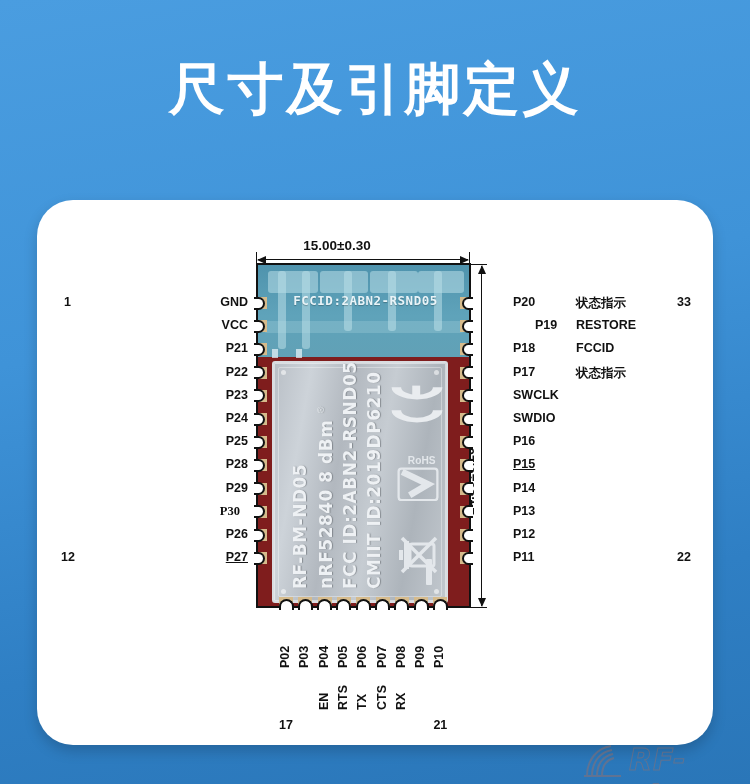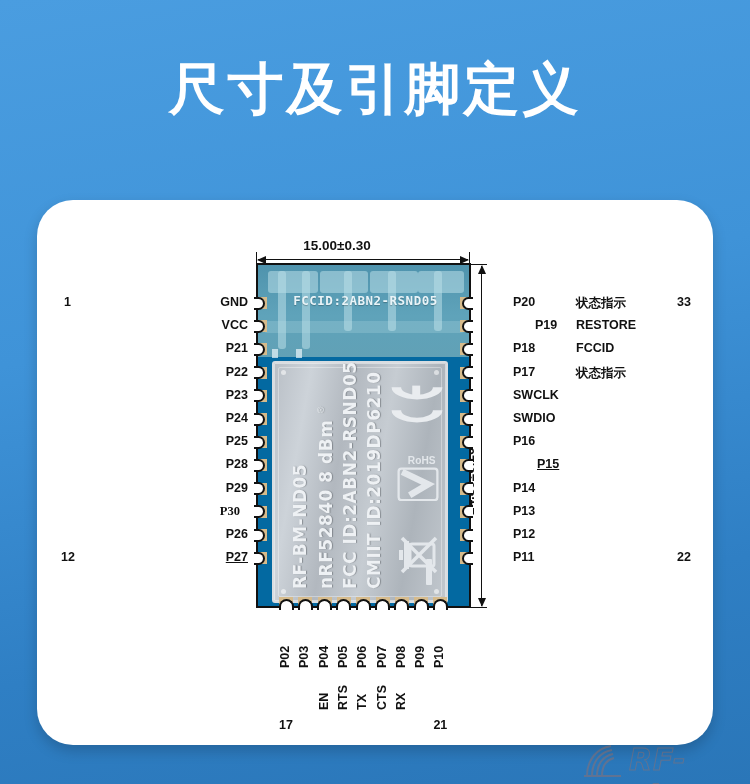--- a/index.html
+++ b/index.html
@@ -43,21 +43,21 @@
     width: 676px; height: 545px;
   }
 
   
   .module {
     position: absolute;
     left: 219px;  
     top: 63px;    
     width: 215px;
     height: 345px;
-    background: #0369a1;
+    background: #7f1d1d;
     border: 2px solid #111111;
     box-sizing: border-box;
     overflow: hidden;
   }
   .pcb-top {
     position: absolute; left: 0; top: 0;
     width: 100%; height: 92px;
     background: linear-gradient(180deg,#4f93ad 0%, #5fa3ba 55%, #61a1b6 100%);
   }
   .ant-trace {
@@ -431,21 +431,21 @@
         <div class="pin-label pin-left" style="left:99px; top:164.6px; width:112px;">P22</div>
         <div class="pin-label pin-right" style="left:476px; top:164.6px;">P17</div>
         <div class="pin-label pin-func" style="left:539px; top:164.6px;">状态指示</div>
         <div class="pin-label pin-left" style="left:99px; top:187.8px; width:112px;">P23</div>
         <div class="pin-label pin-right" style="left:476px; top:187.8px;">SWCLK</div>
         <div class="pin-label pin-left" style="left:99px; top:211px; width:112px;">P24</div>
         <div class="pin-label pin-right" style="left:476px; top:211px;">SWDIO</div>
         <div class="pin-label pin-left" style="left:99px; top:234.2px; width:112px;">P25</div>
         <div class="pin-label pin-right" style="left:476px; top:234.2px;">P16</div>
         <div class="pin-label pin-left" style="left:99px; top:257.4px; width:112px;">P28</div>
-        <div class="pin-label pin-right" style="left:500px; top:257.4px;text-decoration:underline;">P15</div>
+        <div class="pin-label pin-right" style="left:476px; top:257.4px;text-decoration:underline;">P15</div>
         <div class="pin-label pin-left" style="left:99px; top:280.6px; width:112px;">P29</div>
         <div class="pin-label pin-right" style="left:476px; top:280.6px;">P14</div>
         <div class="pin-label pin-left" style="left:91px; top:303.79999999999995px; width:112px;font-family:Liberation Serif, serif;">P30</div>
         <div class="pin-label pin-right" style="left:476px; top:303.79999999999995px;">P13</div>
         <div class="pin-label pin-left" style="left:99px; top:327px; width:112px;">P26</div>
         <div class="pin-label pin-right" style="left:476px; top:327px;">P12</div>
         <div class="pin-label pin-left" style="left:99px; top:350.2px; width:112px;text-decoration:underline;">P27</div>
         <div class="pin-label pin-right" style="left:476px; top:350.2px;">P11</div>
         <div class="pin-vert" style="left:255px; top:454px;">P02</div>
         <div class="pin-vert" style="left:274.3px; top:454px;">P03</div>

